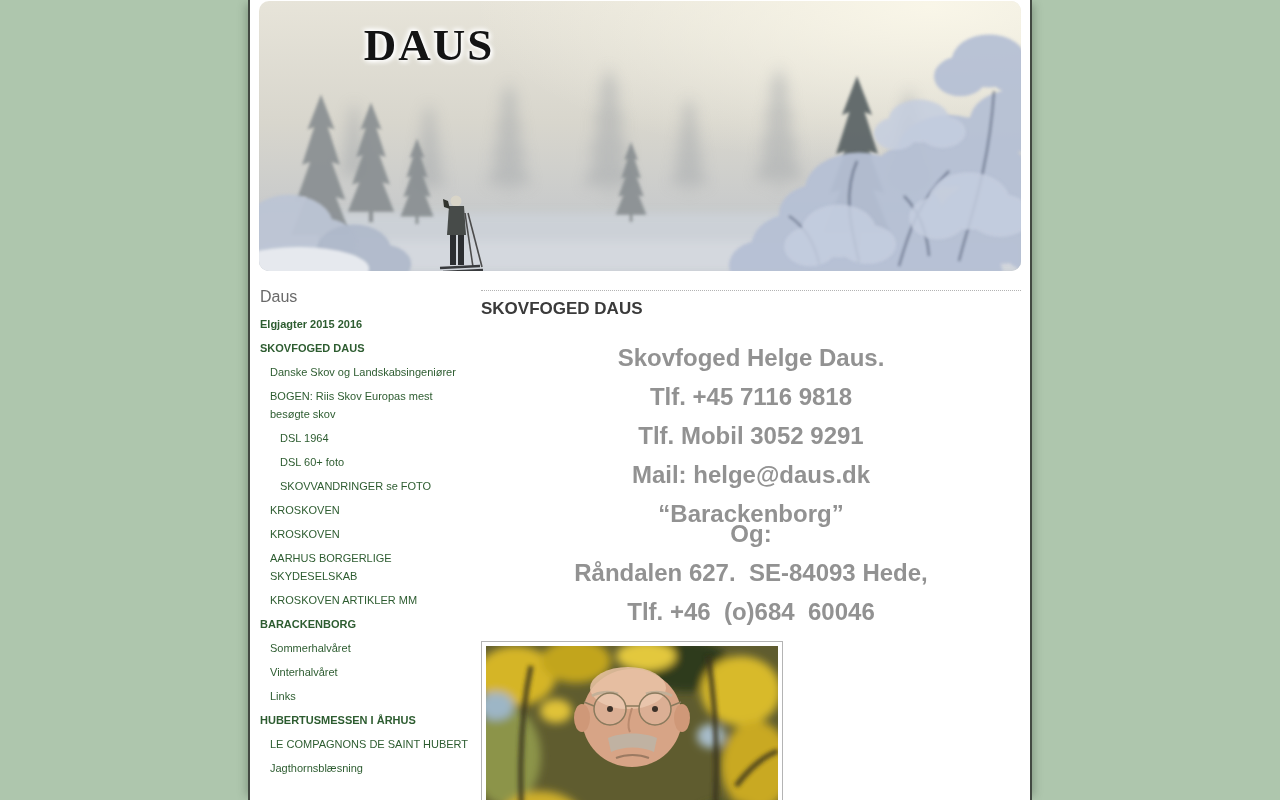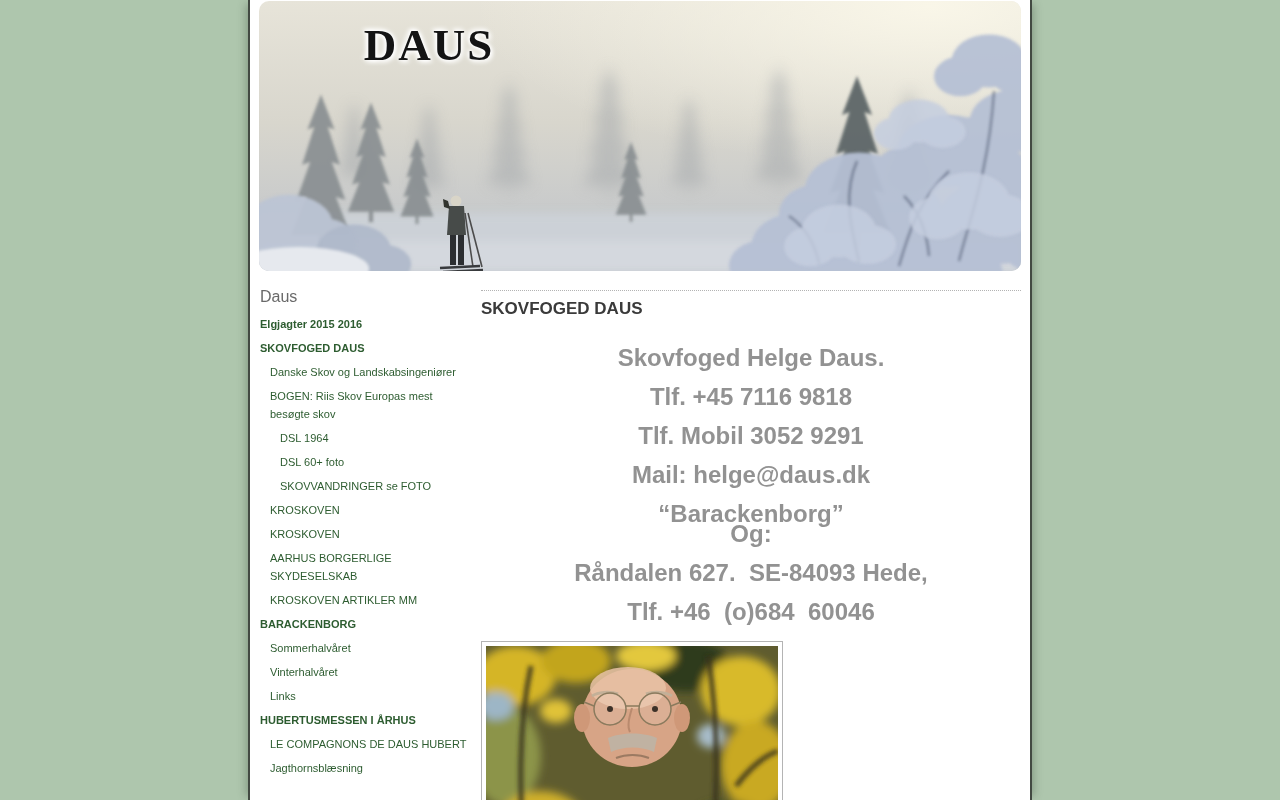--- a/index.html
+++ b/index.html
@@ -222,21 +222,21 @@
           <a href="#" class="nav-item lvl2">SKOVVANDRINGER se FOTO</a>
           <a href="#" class="nav-item lvl1">KROSKOVEN</a>
           <a href="#" class="nav-item lvl1">KROSKOVEN</a>
           <a href="#" class="nav-item lvl1">AARHUS BORGERLIGE SKYDESELSKAB</a>
           <a href="#" class="nav-item lvl1">KROSKOVEN ARTIKLER MM</a>
           <a href="#" class="nav-item lvl0 bold">BARACKENBORG</a>
           <a href="#" class="nav-item lvl1">Sommerhalvåret</a>
           <a href="#" class="nav-item lvl1">Vinterhalvåret</a>
           <a href="#" class="nav-item lvl1">Links</a>
           <a href="#" class="nav-item lvl0 bold">HUBERTUSMESSEN I ÅRHUS</a>
-          <a href="#" class="nav-item lvl1">LE COMPAGNONS DE DAUS HUBERT</a>
+          <a href="#" class="nav-item lvl1">LE COMPAGNONS DE SAINT HUBERT</a>
           <a href="#" class="nav-item lvl1">Jagthornsblæsning</a>
         </nav>
     </div>
 
     <div class="main">
       <h2 class="main-heading">SKOVFOGED DAUS</h2>
       <div class="contact-block">
           <div class="para"><div>Skovfoged Helge Daus.</div></div>
           <div class="para"><div>Tlf. +45 7116 9818</div></div>
           <div class="para"><div>Tlf. Mobil 3052 9291</div></div>

